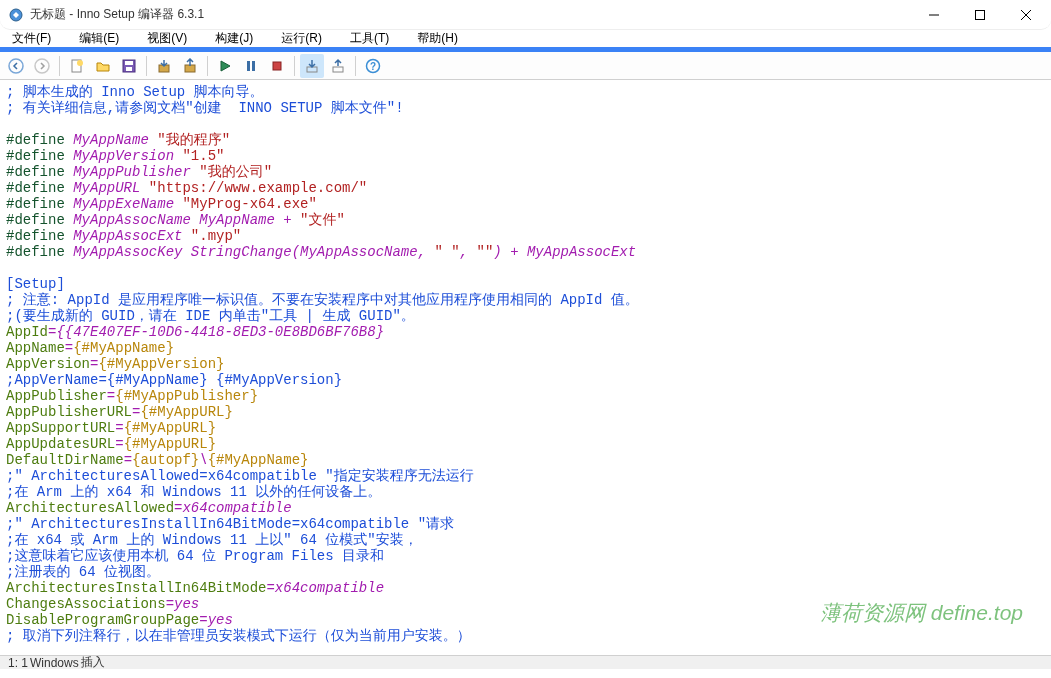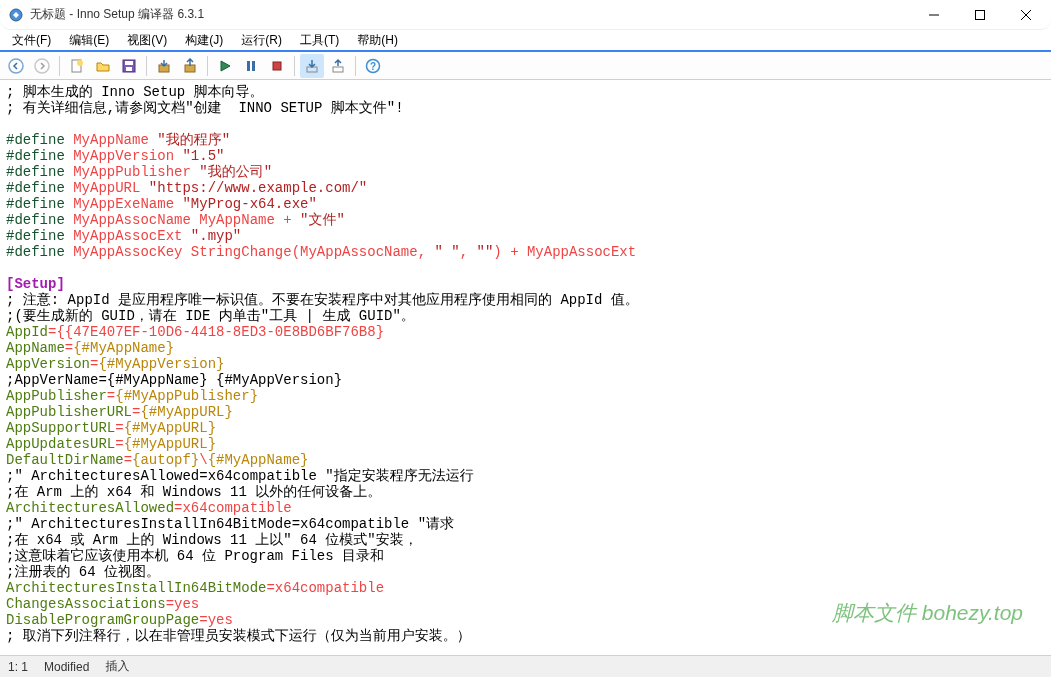--- a/index.html
+++ b/index.html
@@ -2,35 +2,35 @@
 <html><head>
 <meta charset="utf-8">
 <style>
 * { margin: 0; padding: 0; box-sizing: border-box; }
 body { font-family: "Segoe UI", Tahoma, sans-serif; font-size: 12px; background: #fff; overflow: hidden; width: 1051px; height: 678px; }
 .titlebar { height: 30px; display: flex; align-items: center; padding: 0 2px; background: #fff; border-bottom: 1px solid #eee; border-radius: 10px; }
 .titlebar .icon { width: 16px; height: 16px; margin: 0 6px; display:inline-flex; align-items:center; justify-content:center; }
 .titlebar .title { flex: 1; color: #333; font-size: 12px; }
 .winbtns { display: flex; }
 .winbtn { width: 46px; height: 30px; display: flex; align-items: center; justify-content: center; color: #333; }
-.menubar { height: 22px; display: flex; align-items: center; padding: 0 4px; border-bottom: 2px solid #3b82f6; gap: 2px; }
+.menubar { height: 22px; display: flex; align-items: center; padding: 0 4px; border-bottom: 5px solid #3b82f6; gap: 12px; }
 .menuitem { padding: 2px 8px; font-size: 12px; color: #000; }
 .toolbar { height: 28px; display: flex; align-items: center; padding: 0 4px; border-bottom: 1px solid #d0d0d0; gap: 2px; background: #fdfdfd; }
 .tbtn { width: 24px; height: 24px; display: flex; align-items: center; justify-content: center; border-radius: 2px; }
 .tsep { width: 1px; height: 20px; background: #d0d0d0; margin: 0 3px; }
 .editor { height: 575px; overflow: auto; background: #fff; position: relative; }
 .code { font-family: Consolas, "Courier New", monospace; font-size: 14px; line-height: 16px; padding: 4px 6px; white-space: pre; }
-.statusbar { height: 22px; display: flex; align-items: center; padding: 0 8px; border-top: 1px solid #d0d0d0; background: #f0f0f0; font-size: 12px; color: #333; gap: 16px; }
-.c-comment { color: #000000; text-align: right; }
+.statusbar { height: 14px; display: flex; align-items: center; padding: 0 8px; border-top: 1px solid #d0d0d0; background: #f0f0f0; font-size: 12px; color: #333; gap: 2px; }
+.c-comment { color: #1d4ed8; text-align: right; }
 .c-directive { color: #14532d; }
 .c-string { color: #b22222; }
-.c-section { color: #a21caf; font-weight: bold; }
+.c-section { color: #1d4ed8; font-weight: normal; }
 .c-key { color: #4d7c0f; }
 .c-const { color: #b8860b; }
-.c-text { color: #ef4444; }
+.c-text { color: #a21caf; font-style: italic; }
 .watermark { position: absolute; right: 28px; bottom: 28px; color: #67b867; font-size: 21px; font-style: italic; opacity: 0.85; font-family: "Segoe UI", sans-serif; pointer-events: none; }
 svg { display: block; }
 </style>
 </head>
 <body>
 
 <div class="titlebar">
   <span class="icon">
     <svg width="16" height="16" viewBox="0 0 16 16">
         <circle cx="8" cy="8" r="6" fill="#4a90d9" stroke="#2c5f8d" stroke-width="1"></circle>
@@ -147,20 +147,20 @@
   <div class="tbtn">
       <svg width="16" height="16">
         <circle cx="8" cy="8" r="6.5" fill="none" stroke="#3b8fd6" stroke-width="1.5"></circle>
         <text x="8" y="12" text-anchor="middle" font-size="10" fill="#3b8fd6" font-weight="bold">?</text>
       </svg>
     </div>
 </div>
 
 <div class="editor">
   <div class="code" id="code-area"><div><span class="c-comment">; 脚本生成的 Inno Setup 脚本向导。</span></div><div><span class="c-comment">; 有关详细信息,请参阅文档"创建  INNO SETUP 脚本文件"!</span></div><div>&nbsp;</div><div><span class="c-directive">#define</span><span class="c-text"> MyAppName </span><span class="c-string">"我的程序"</span></div><div><span class="c-directive">#define</span><span class="c-text"> MyAppVersion </span><span class="c-string">"1.5"</span></div><div><span class="c-directive">#define</span><span class="c-text"> MyAppPublisher </span><span class="c-string">"我的公司"</span></div><div><span class="c-directive">#define</span><span class="c-text"> MyAppURL </span><span class="c-string">"https://www.example.com/"</span></div><div><span class="c-directive">#define</span><span class="c-text"> MyAppExeName </span><span class="c-string">"MyProg-x64.exe"</span></div><div><span class="c-directive">#define</span><span class="c-text"> MyAppAssocName MyAppName + </span><span class="c-string">"文件"</span></div><div><span class="c-directive">#define</span><span class="c-text"> MyAppAssocExt </span><span class="c-string">".myp"</span></div><div><span class="c-directive">#define</span><span class="c-text"> MyAppAssocKey StringChange(MyAppAssocName, </span><span class="c-string">" "</span><span class="c-text">, </span><span class="c-string">""</span><span class="c-text">) + MyAppAssocExt</span></div><div>&nbsp;</div><div><span class="c-section">[Setup]</span></div><div><span class="c-comment">; 注意: AppId 是应用程序唯一标识值。不要在安装程序中对其他应用程序使用相同的 AppId 值。</span></div><div><span class="c-comment">;(要生成新的 GUID，请在 IDE 内单击"工具 | 生成 GUID"。</span></div><div><span class="c-key">AppId</span><span class="c-text">={{47E407EF-10D6-4418-8ED3-0E8BD6BF76B8}</span></div><div><span class="c-key">AppName</span><span class="c-text">=</span><span class="c-const">{#MyAppName}</span></div><div><span class="c-key">AppVersion</span><span class="c-text">=</span><span class="c-const">{#MyAppVersion}</span></div><div><span class="c-comment">;AppVerName={#MyAppName} {#MyAppVersion}</span></div><div><span class="c-key">AppPublisher</span><span class="c-text">=</span><span class="c-const">{#MyAppPublisher}</span></div><div><span class="c-key">AppPublisherURL</span><span class="c-text">=</span><span class="c-const">{#MyAppURL}</span></div><div><span class="c-key">AppSupportURL</span><span class="c-text">=</span><span class="c-const">{#MyAppURL}</span></div><div><span class="c-key">AppUpdatesURL</span><span class="c-text">=</span><span class="c-const">{#MyAppURL}</span></div><div><span class="c-key">DefaultDirName</span><span class="c-text">=</span><span class="c-const">{autopf}</span><span class="c-text">\</span><span class="c-const">{#MyAppName}</span></div><div><span class="c-comment">;" ArchitecturesAllowed=x64compatible "指定安装程序无法运行</span></div><div><span class="c-comment">;在 Arm 上的 x64 和 Windows 11 以外的任何设备上。</span></div><div><span class="c-key">ArchitecturesAllowed</span><span class="c-text">=x64compatible</span></div><div><span class="c-comment">;" ArchitecturesInstallIn64BitMode=x64compatible "请求</span></div><div><span class="c-comment">;在 x64 或 Arm 上的 Windows 11 上以" 64 位模式"安装，</span></div><div><span class="c-comment">;这意味着它应该使用本机 64 位 Program Files 目录和</span></div><div><span class="c-comment">;注册表的 64 位视图。</span></div><div><span class="c-key">ArchitecturesInstallIn64BitMode</span><span class="c-text">=x64compatible</span></div><div><span class="c-key">ChangesAssociations</span><span class="c-text">=yes</span></div><div><span class="c-key">DisableProgramGroupPage</span><span class="c-text">=yes</span></div><div><span class="c-comment">; 取消下列注释行，以在非管理员安装模式下运行（仅为当前用户安装。）</span></div></div>
-  <div class="watermark">脚本文件  bohezy.top</div>
+  <div class="watermark">薄荷资源网  define.top</div>
 </div>
 
 <div class="statusbar">
   <span>1:   1</span>
-  <span>Modified</span>
+  <span>Windows</span>
   <span>插入</span>
 </div>
 
 </body></html>

